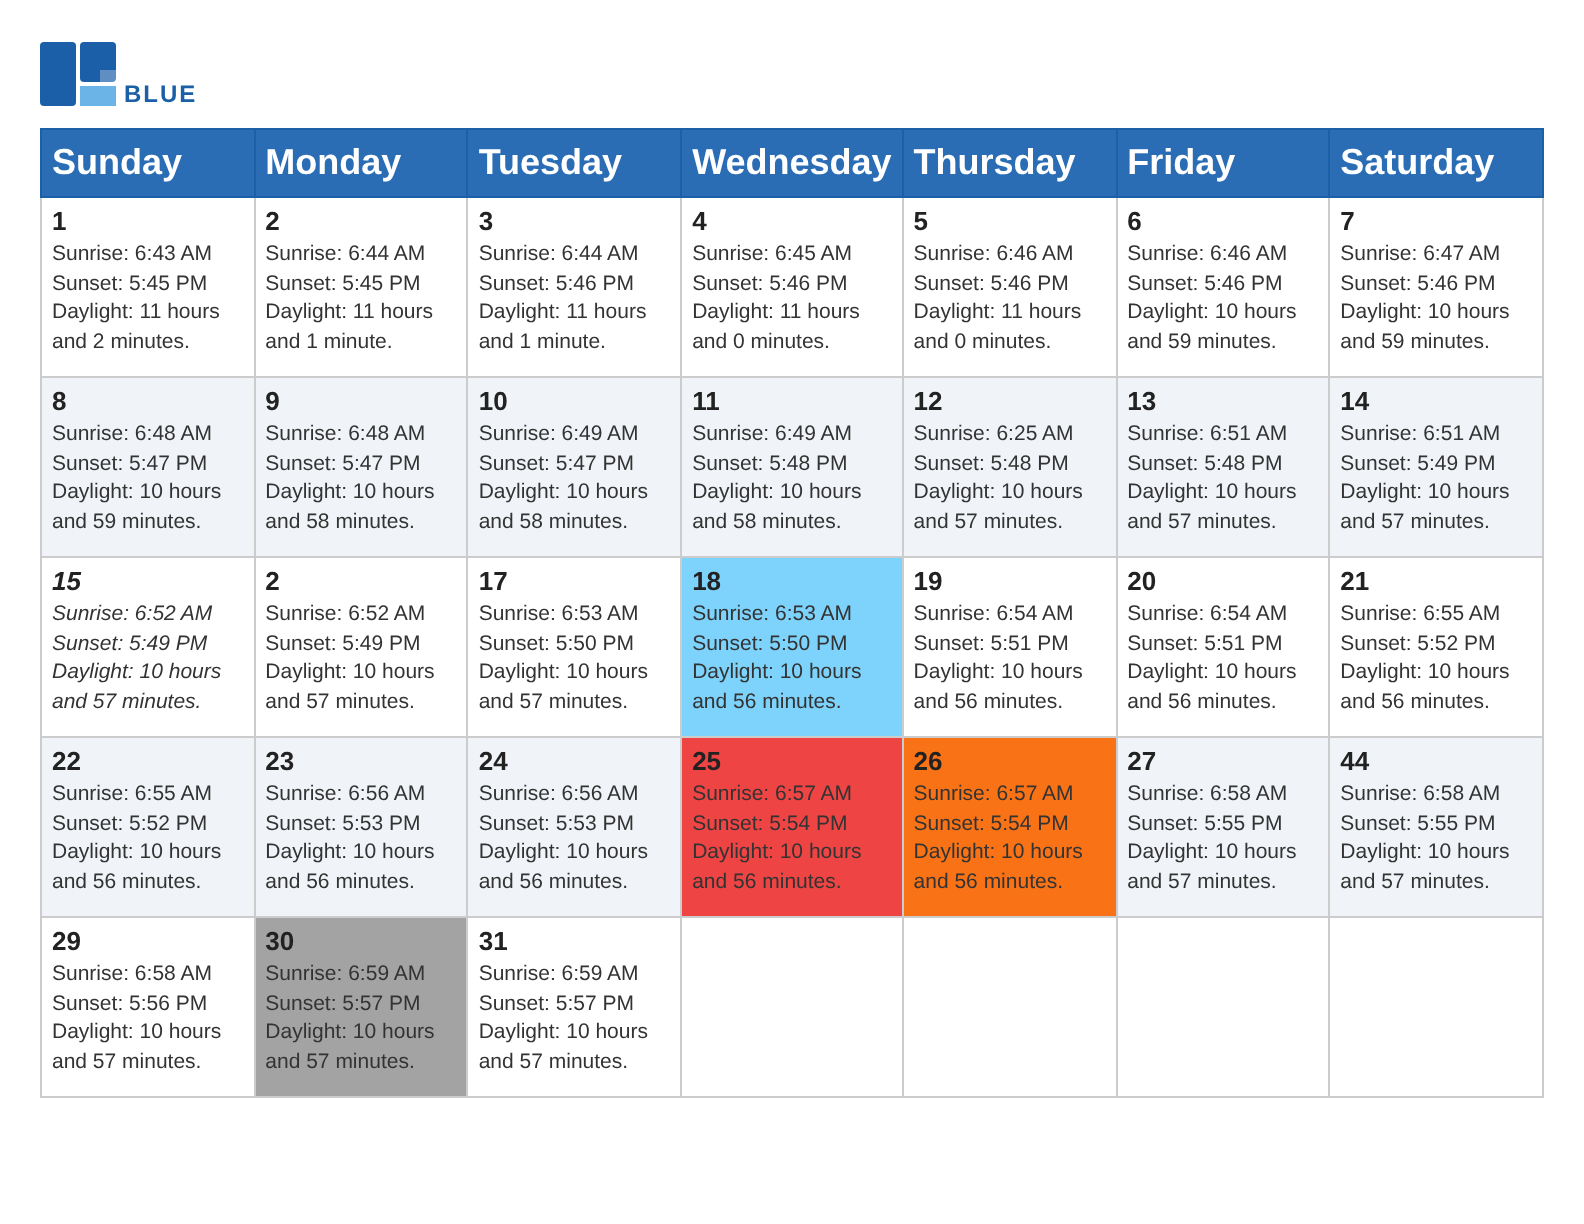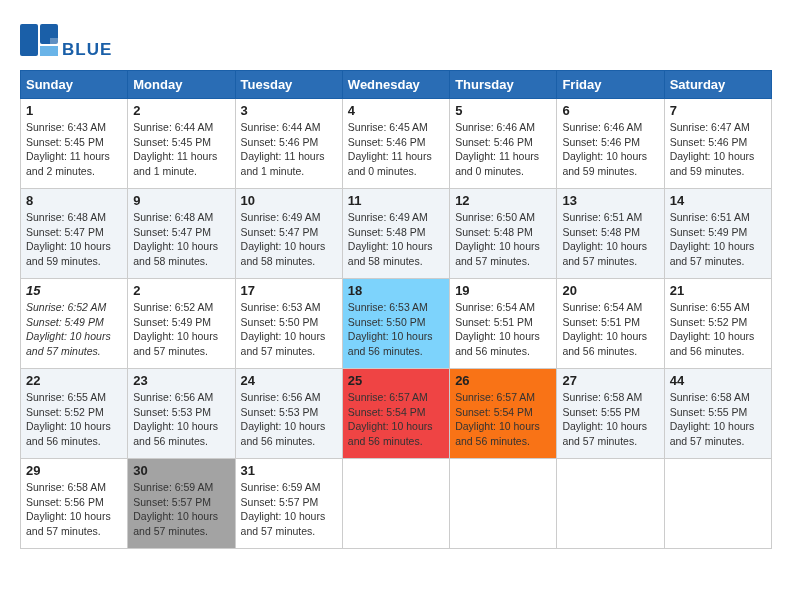--- a/index.html
+++ b/index.html
@@ -37,21 +37,21 @@
     .calendar {
       width: 100%;
       border-collapse: collapse;
       font-size: 11px;
     }
     .calendar th {
       background-color: #2a6db5;
       color: #fff;
       text-align: left;
       padding: 6px 5px;
-      font-size: 13px;
+      font-size: 18px;
       font-weight: bold;
       border: 1px solid #1a5fa8;
     }
     .calendar td {
       border: 1px solid #ccc;
       vertical-align: top;
       padding: 4px 5px;
       width: 107px;
       min-height: 80px;
       background: #fff;
@@ -85,21 +85,21 @@
       <svg width="38" height="32" viewBox="0 0 38 32">
         <rect x="0" y="0" width="18" height="32" rx="2" fill="#1a5fa8"></rect>
         <rect x="20" y="0" width="18" height="20" rx="2" fill="#1a5fa8"></rect>
         <polygon points="20,22 38,22 38,32 20,32" fill="#6ab4e8"></polygon>
         <polygon points="30,14 38,14 38,22 30,22" fill="#fff" opacity="0.3"></polygon>
       </svg>
       <div>
         <div style="font-size:20px; font-weight:bold; line-height:1.1;">
           <span style="color:#333;"></span><span style="color:#1a5fa8;"></span>
         </div>
-        <div style="font-size:17px; color:#1a5fa8; letter-spacing:1px; font-weight:bold;margin-top:20px;">BLUE</div>
+        <div style="font-size:12px; color:#1a5fa8; letter-spacing:1px; font-weight:bold;margin-top:20px;">BLUE</div>
       </div>
     </div>
   </div>
   <div class="title-block">
     <div class="month-title"></div>
     <div class="location"></div>
   </div>
 </div>
 
 <table class="calendar">
@@ -190,21 +190,21 @@
         </td>
         <td style="background: rgb(240, 244, 248);">
           <span class="day-num">11</span>
           <div class="day-info" style="white-space: pre-line;">Sunrise: 6:49 AM
 Sunset: 5:48 PM
 Daylight: 10 hours
 and 58 minutes.</div>
         </td>
         <td style="background: rgb(240, 244, 248);">
           <span class="day-num">12</span>
-          <div class="day-info" style="white-space: pre-line;">Sunrise: 6:50 AM
+          <div class="day-info" style="white-space: pre-line;">Sunrise: 6:25 AM
 Sunset: 5:48 PM
 Daylight: 10 hours
 and 57 minutes.</div>
         </td>
         <td style="background: rgb(240, 244, 248);">
           <span class="day-num">13</span>
           <div class="day-info" style="white-space: pre-line;">Sunrise: 6:51 AM
 Sunset: 5:48 PM
 Daylight: 10 hours
 and 57 minutes.</div>

